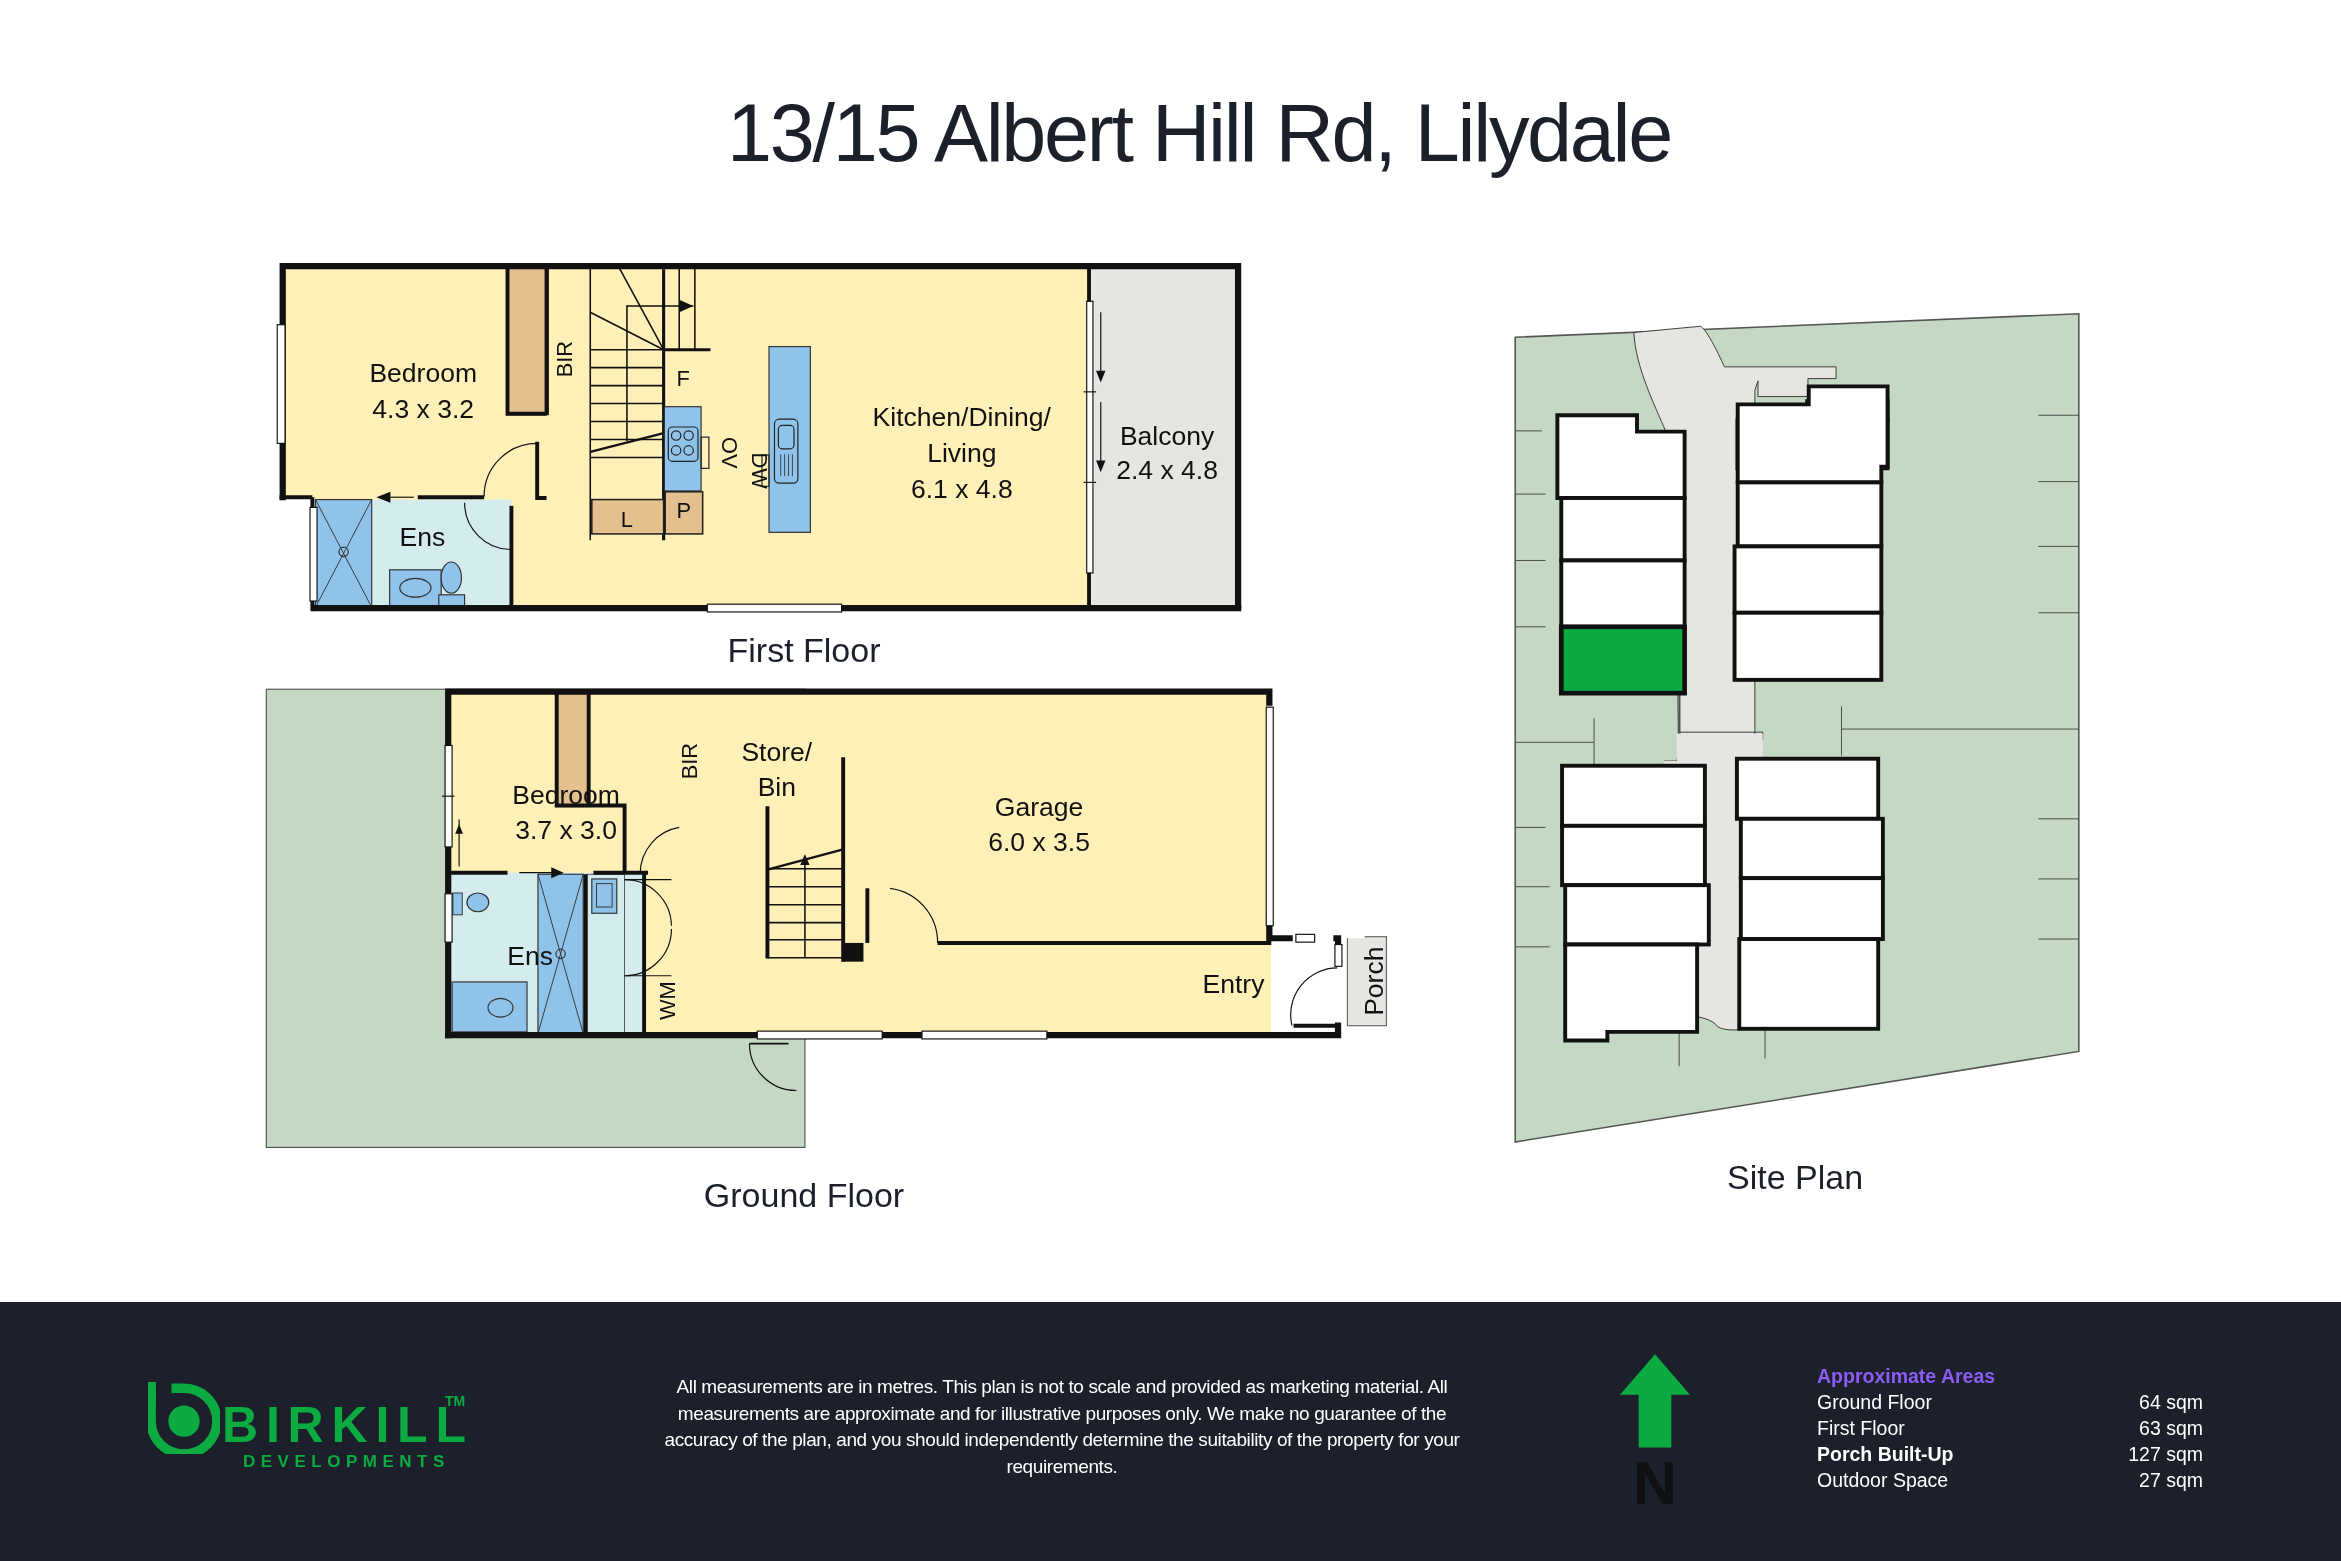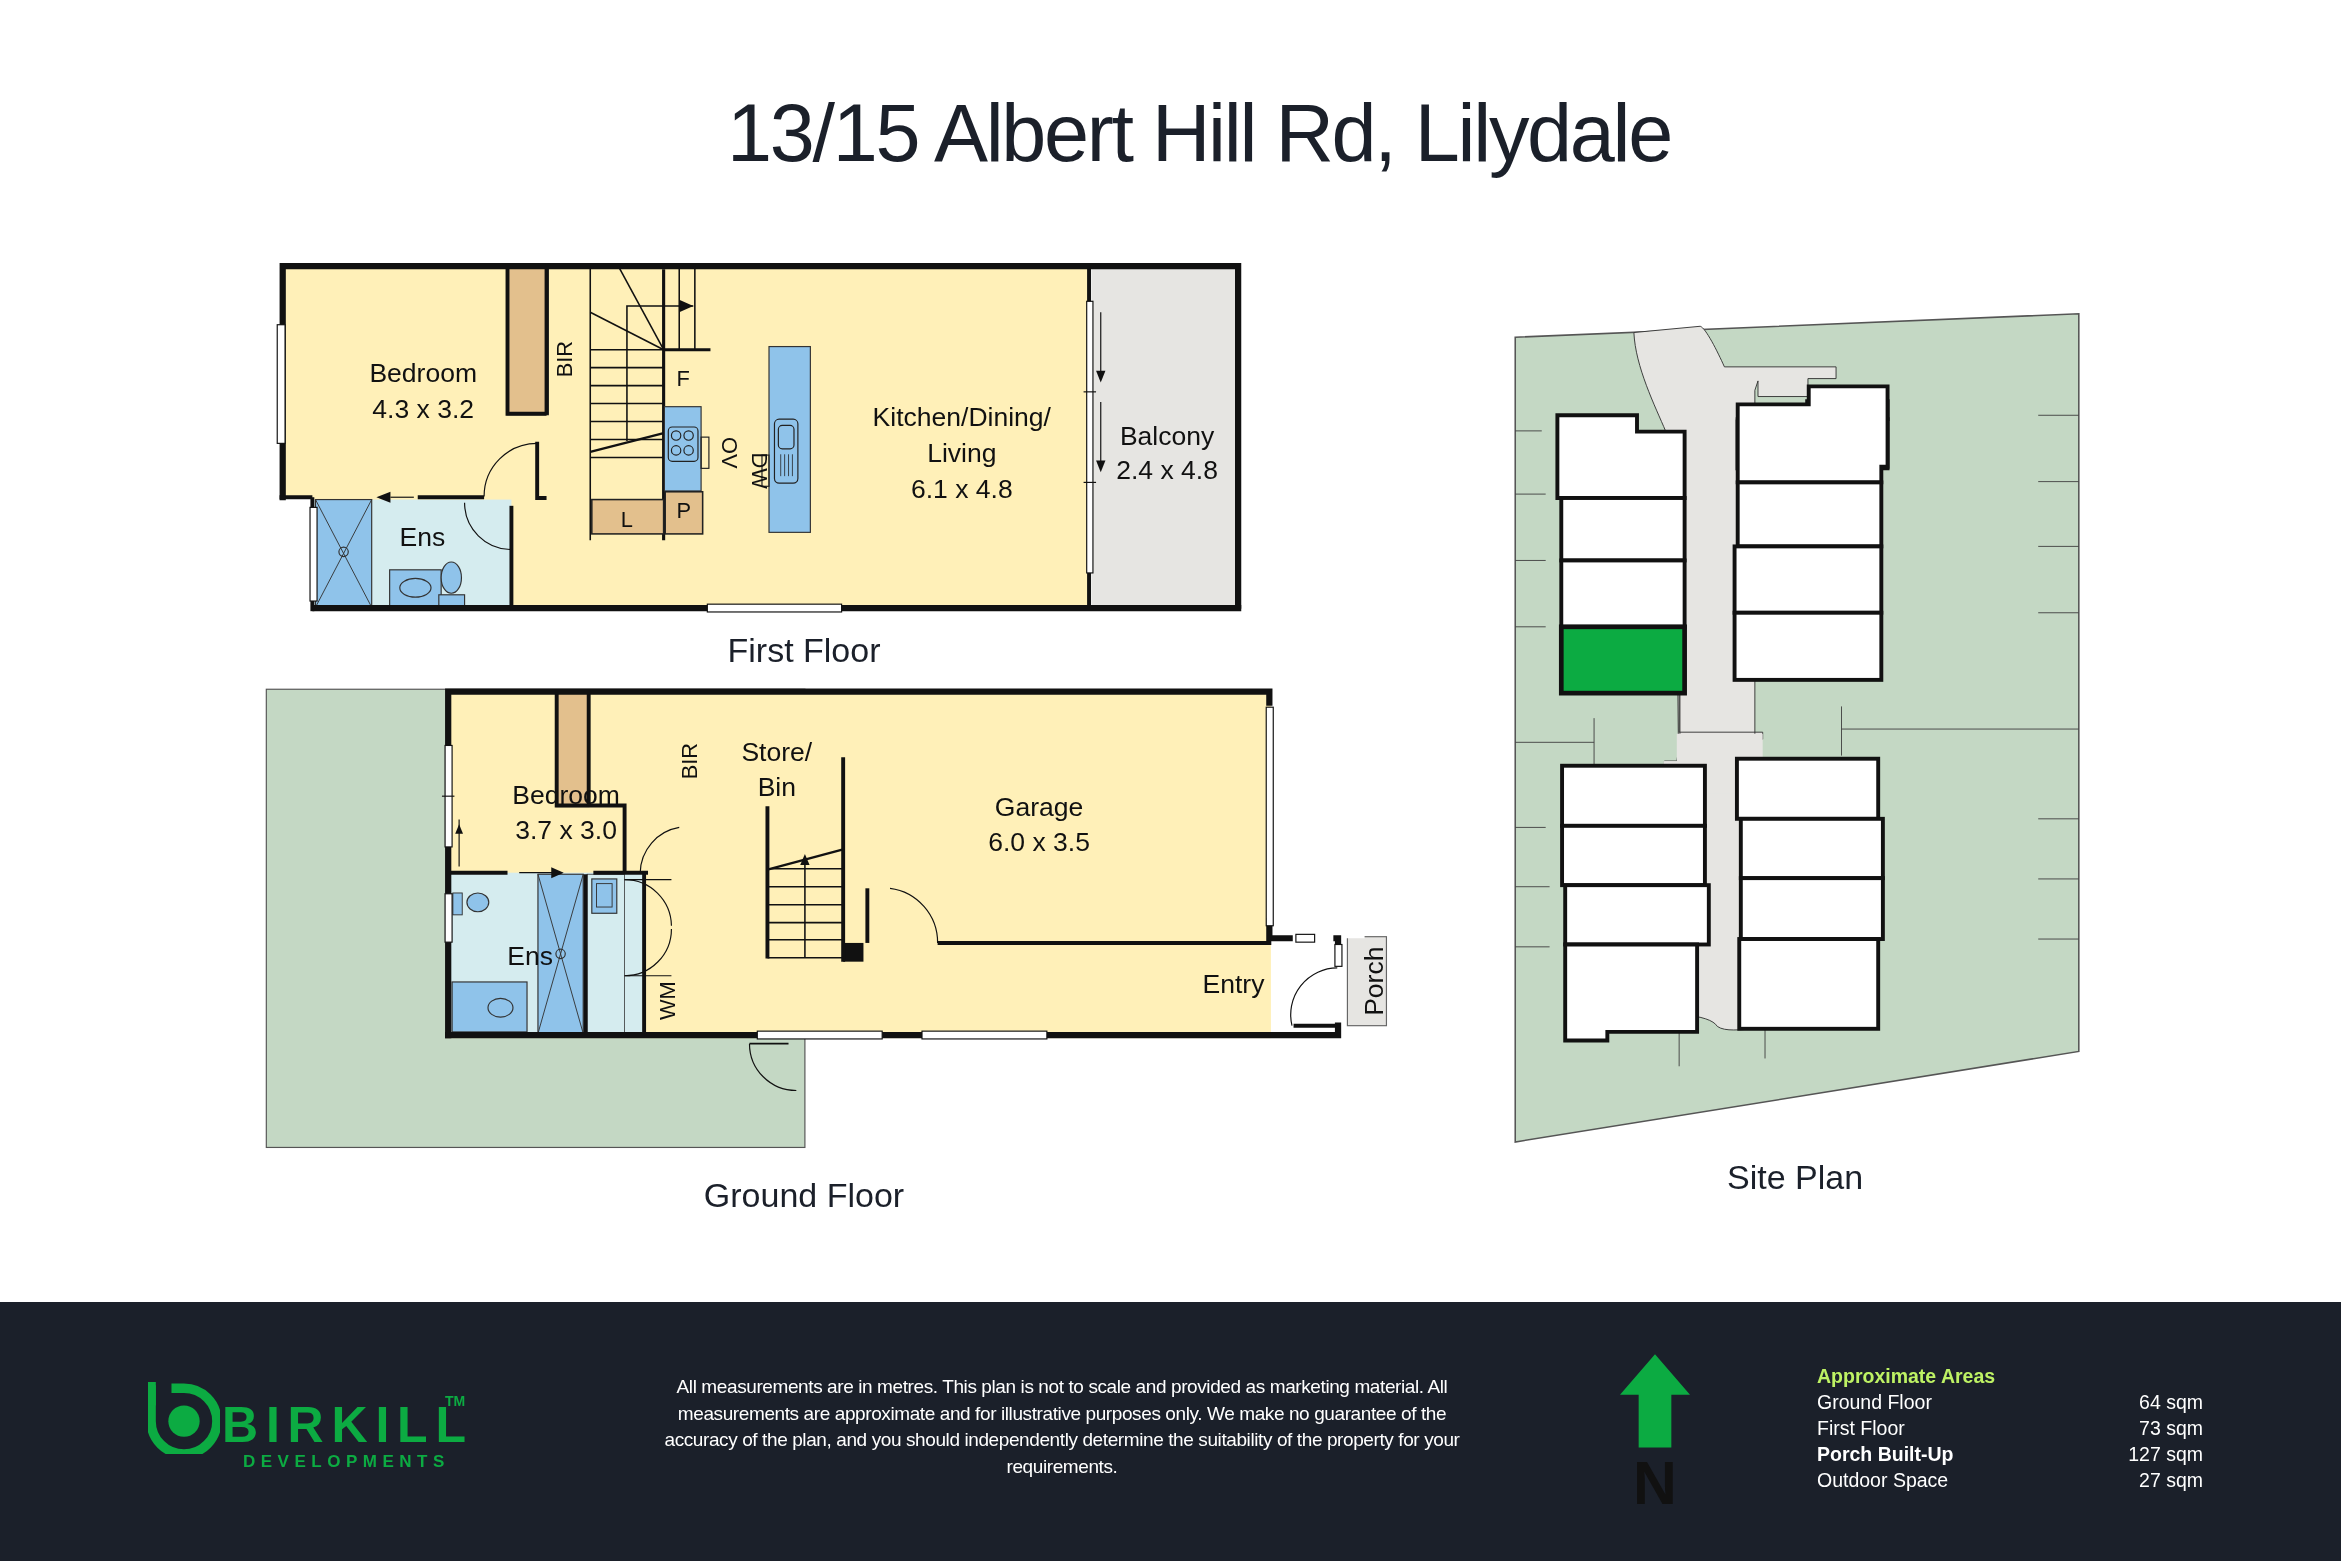--- a/index.html
+++ b/index.html
@@ -16,21 +16,21 @@
   .logo { position:absolute; left:148px; top:80px; }
   .logo-word { position:absolute; left:74px; top:14px; color:#0cab42; font-size:50px; font-weight:bold;
                letter-spacing:7.8px; font-family:"Liberation Sans", sans-serif; }
   .logo-tm { position:absolute; left:297px; top:11px; color:#0cab42; font-size:14px; font-weight:bold; }
   .logo-sub { position:absolute; left:95px; top:70px; color:#0cab42; font-size:17px; font-weight:bold;
               letter-spacing:5.5px;text-align:right; }
   .disclaimer { position:absolute; left:664px; top:72px; width:796px; text-align:center; color:#ffffff;
                 font-size:19px; line-height:26.5px; letter-spacing:-0.4px; }
   .north { position:absolute; left:1620px; top:52px; width:70px; height:156px; }
   .areas { position:absolute; left:1817px; top:61px; width:386px; color:#fff; font-size:19.5px; line-height:26px; }
-  .areas .hd { color:#bef264; font-weight:bold; }
+  .areas .hd { color:#8b5cf6; font-weight:bold; }
   .areas .row { display:flex; justify-content:space-between; }
   .areas .row.bold .k { font-weight:bold; }
 </style>
 </head>
 <body>
 
 <div class="title">13/15 Albert Hill Rd, Lilydale</div>
 
 <svg id="plan" viewBox="0 0 3000 1668">
 
@@ -323,21 +323,21 @@
   </div>
 
   <div class="areas">
     <div class="hd">Approximate Areas</div>
     <div class="row">
       <span class="k">Ground Floor</span>
       <span>64 sqm</span>
     </div>
     <div class="row">
       <span class="k">First Floor</span>
-      <span>73 sqm</span>
+      <span>63 sqm</span>
     </div>
     <div class="row bold">
       <span class="k">Porch Built-Up</span>
       <span>127 sqm</span>
     </div>
     <div class="row">
       <span class="k">Outdoor Space</span>
       <span>27 sqm</span>
     </div>
   </div>

